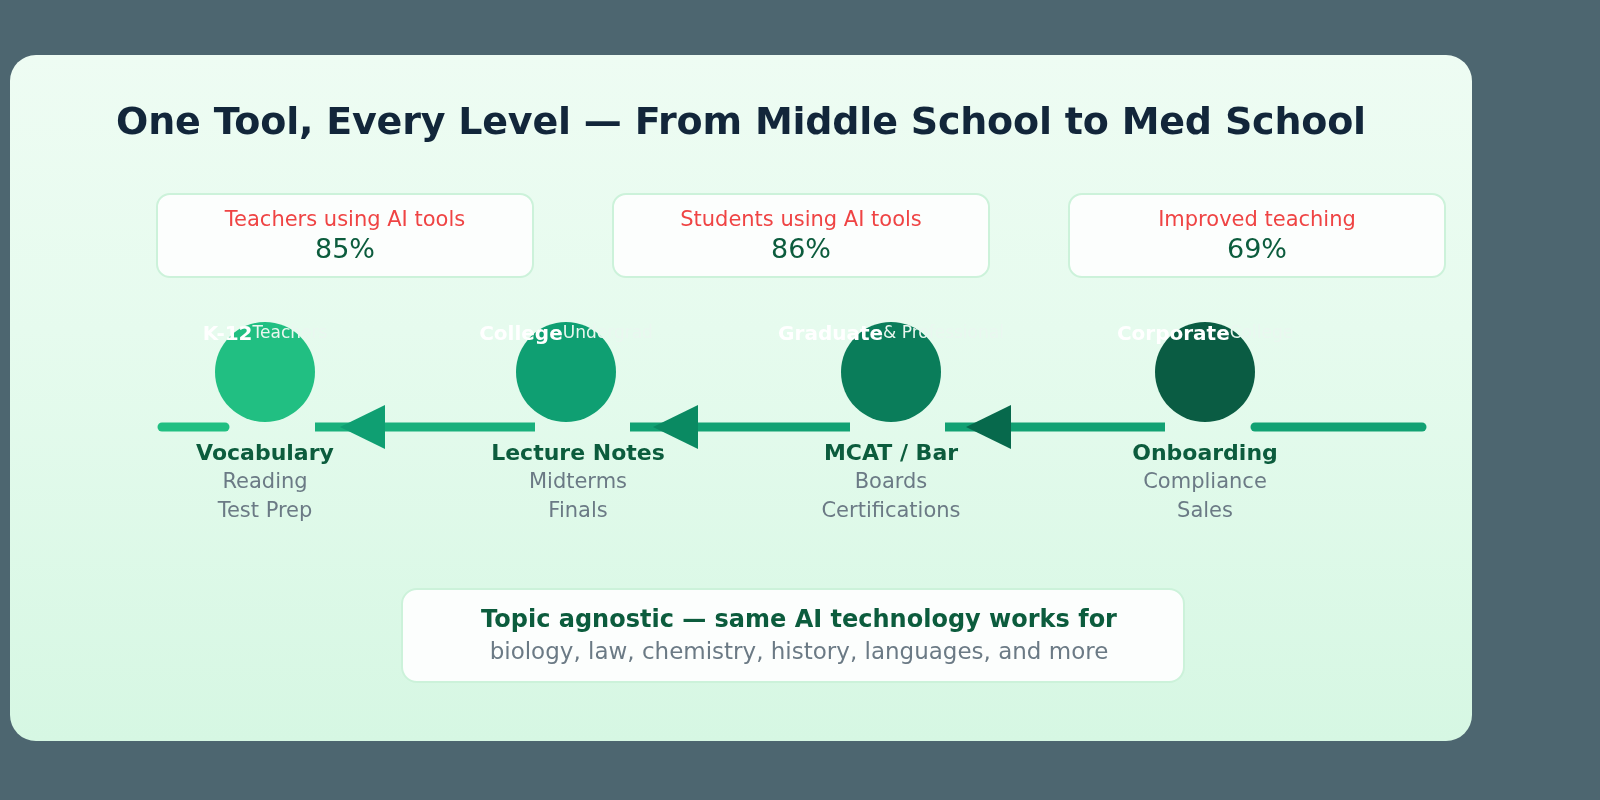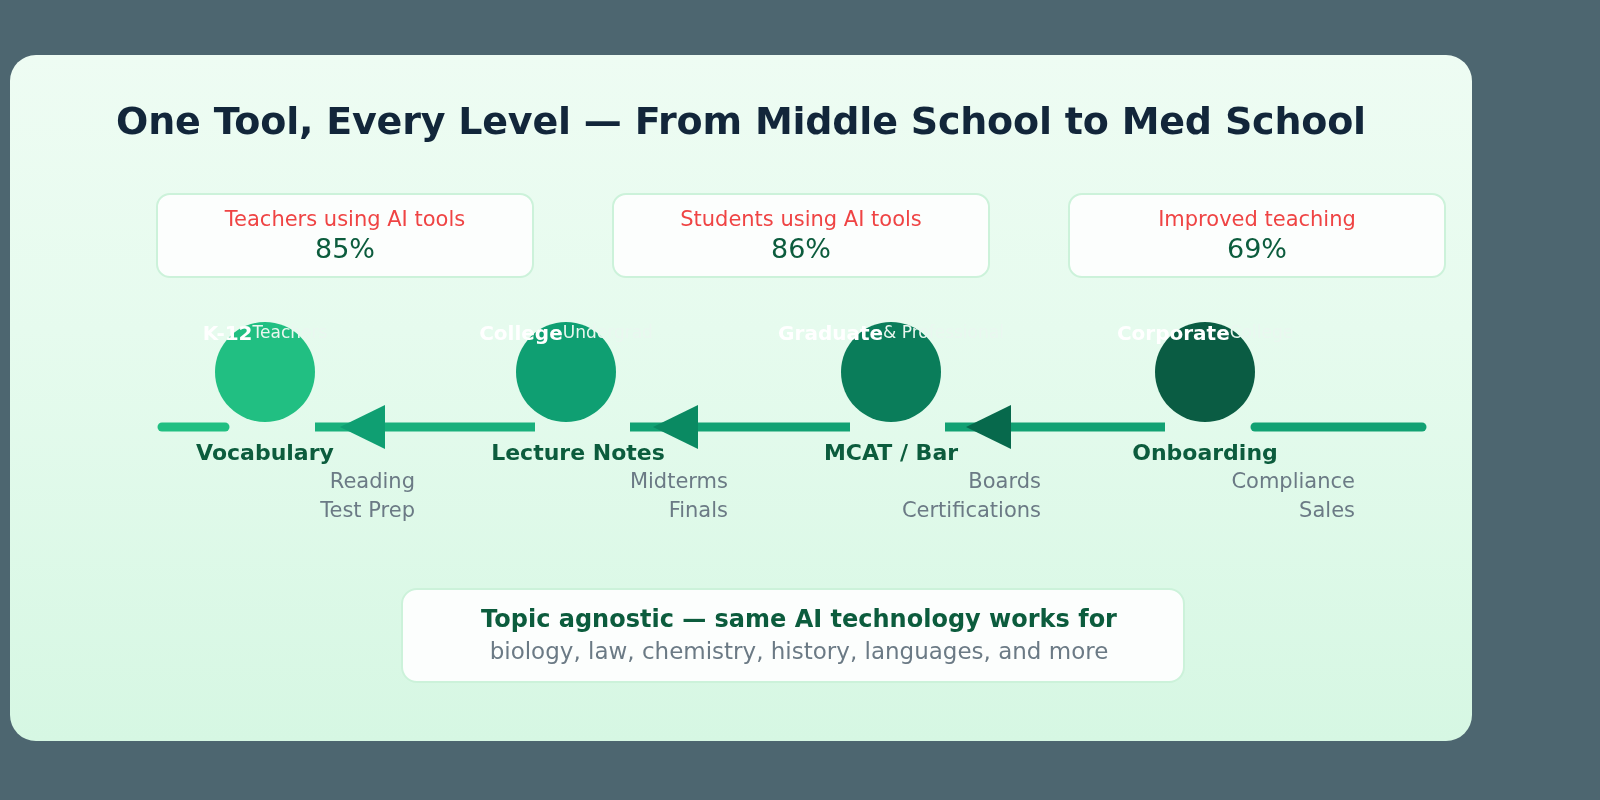--- a/index.html
+++ b/index.html
@@ -102,21 +102,20 @@
   .cap-head {
     font-size:22px;
     font-weight:bold;
     color:#0c5c3d;
     line-height:1.33;
   }
   .cap-line {
     font-size:21px;
     color:#6b7a85;
     line-height:1.39;
-    text-align:right;
   }
 
   
   #footer {
     position:absolute;
     left:391px; top:533px;
     width:784px; height:95px;
     background:#fcfefd;
     border:2px solid #ccf2da;
     border-radius:16px;

